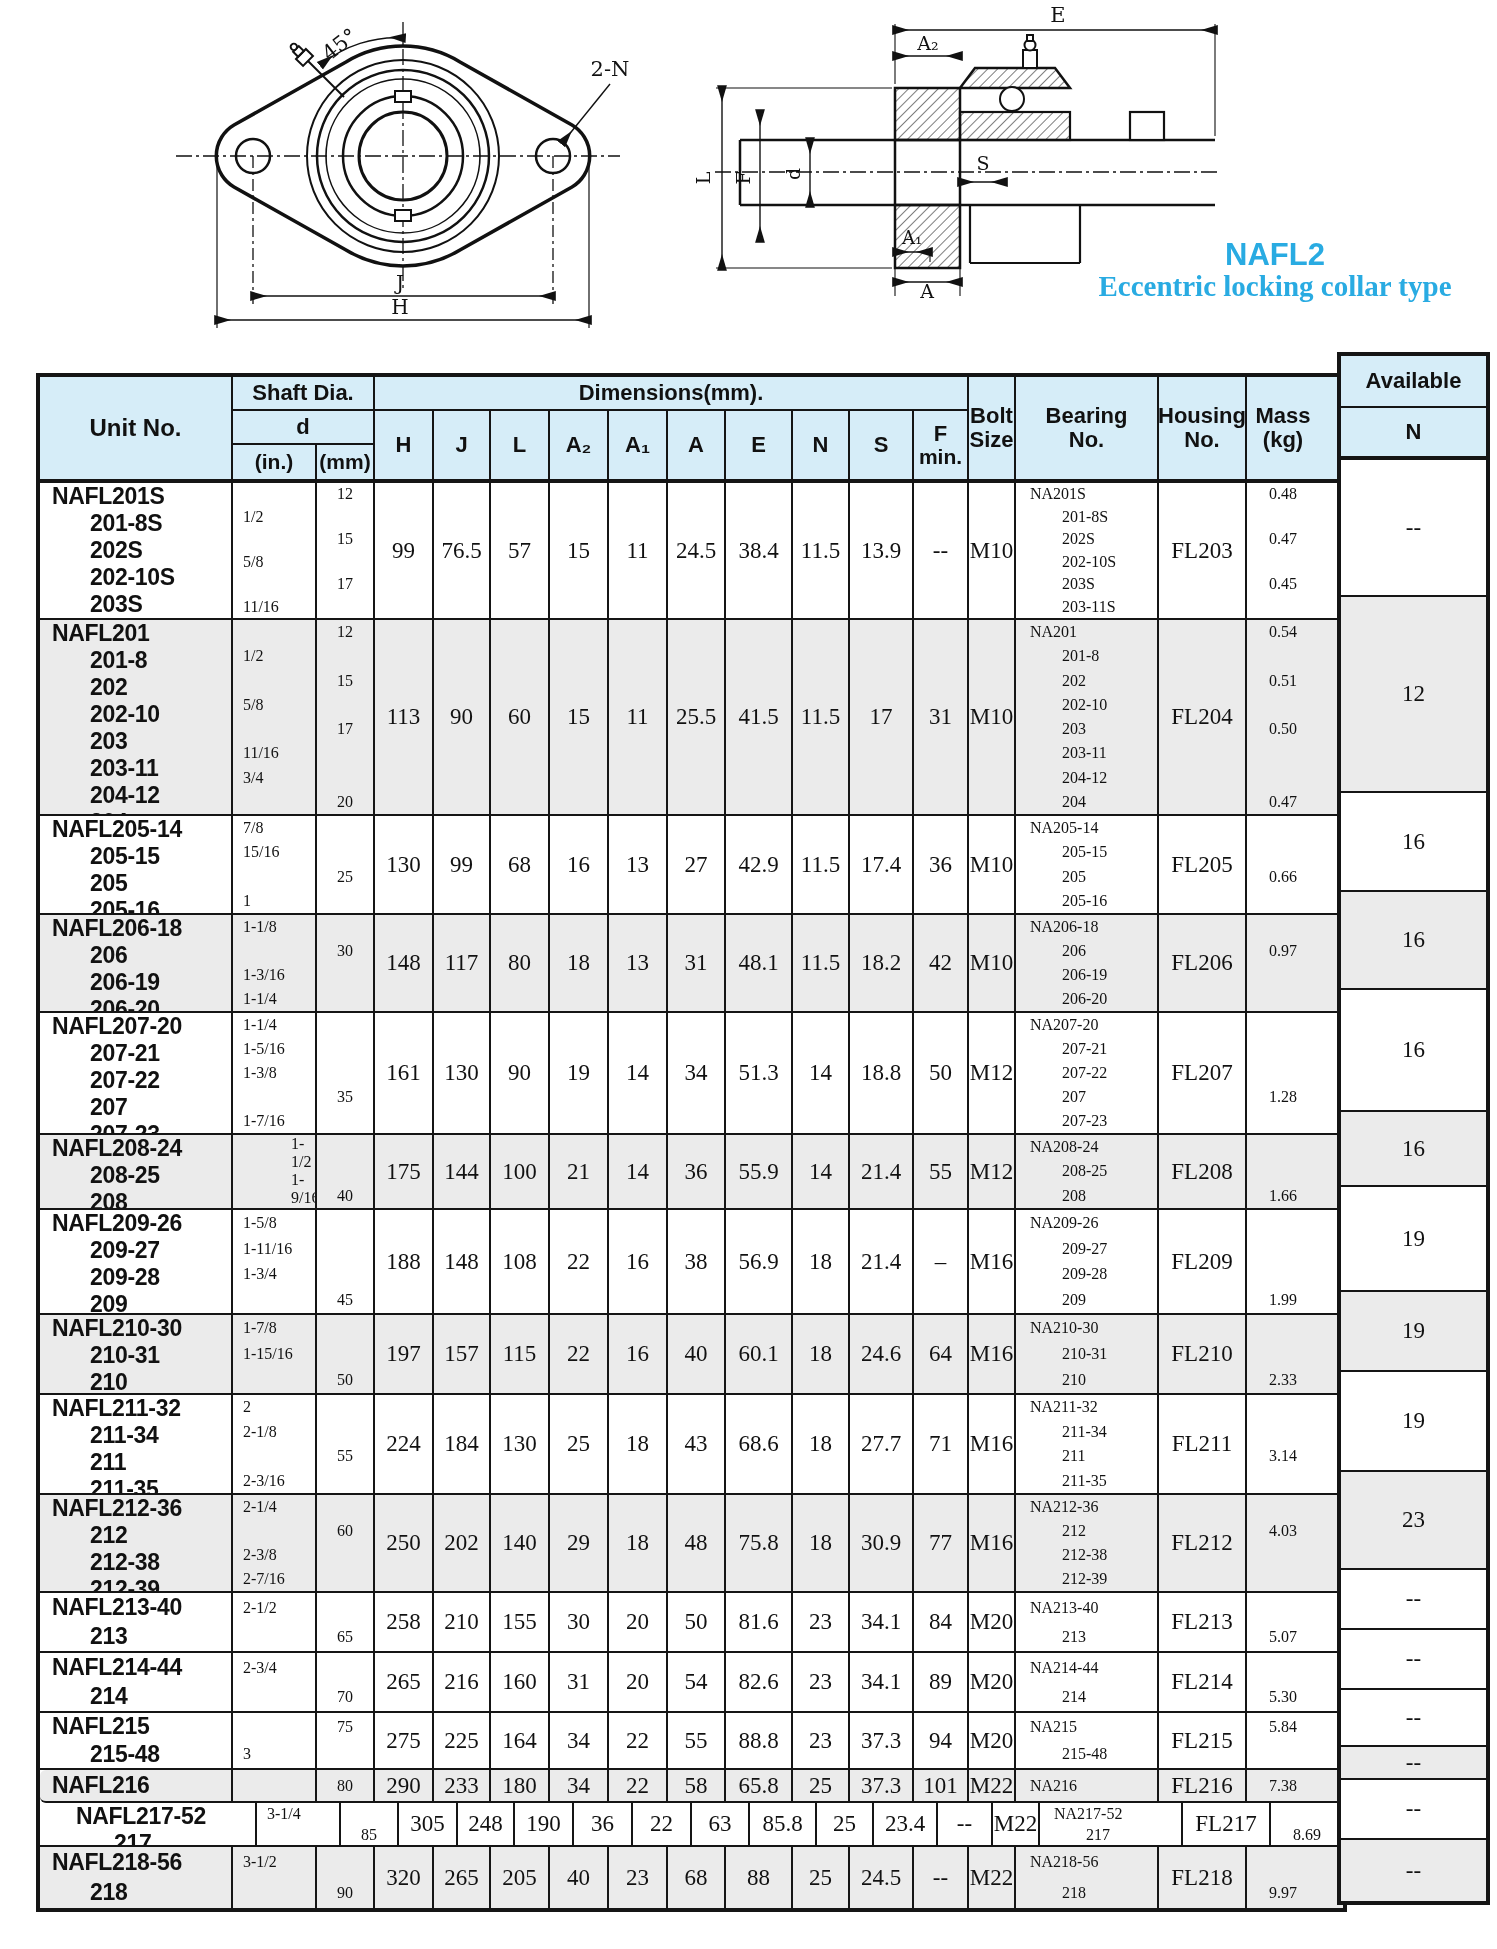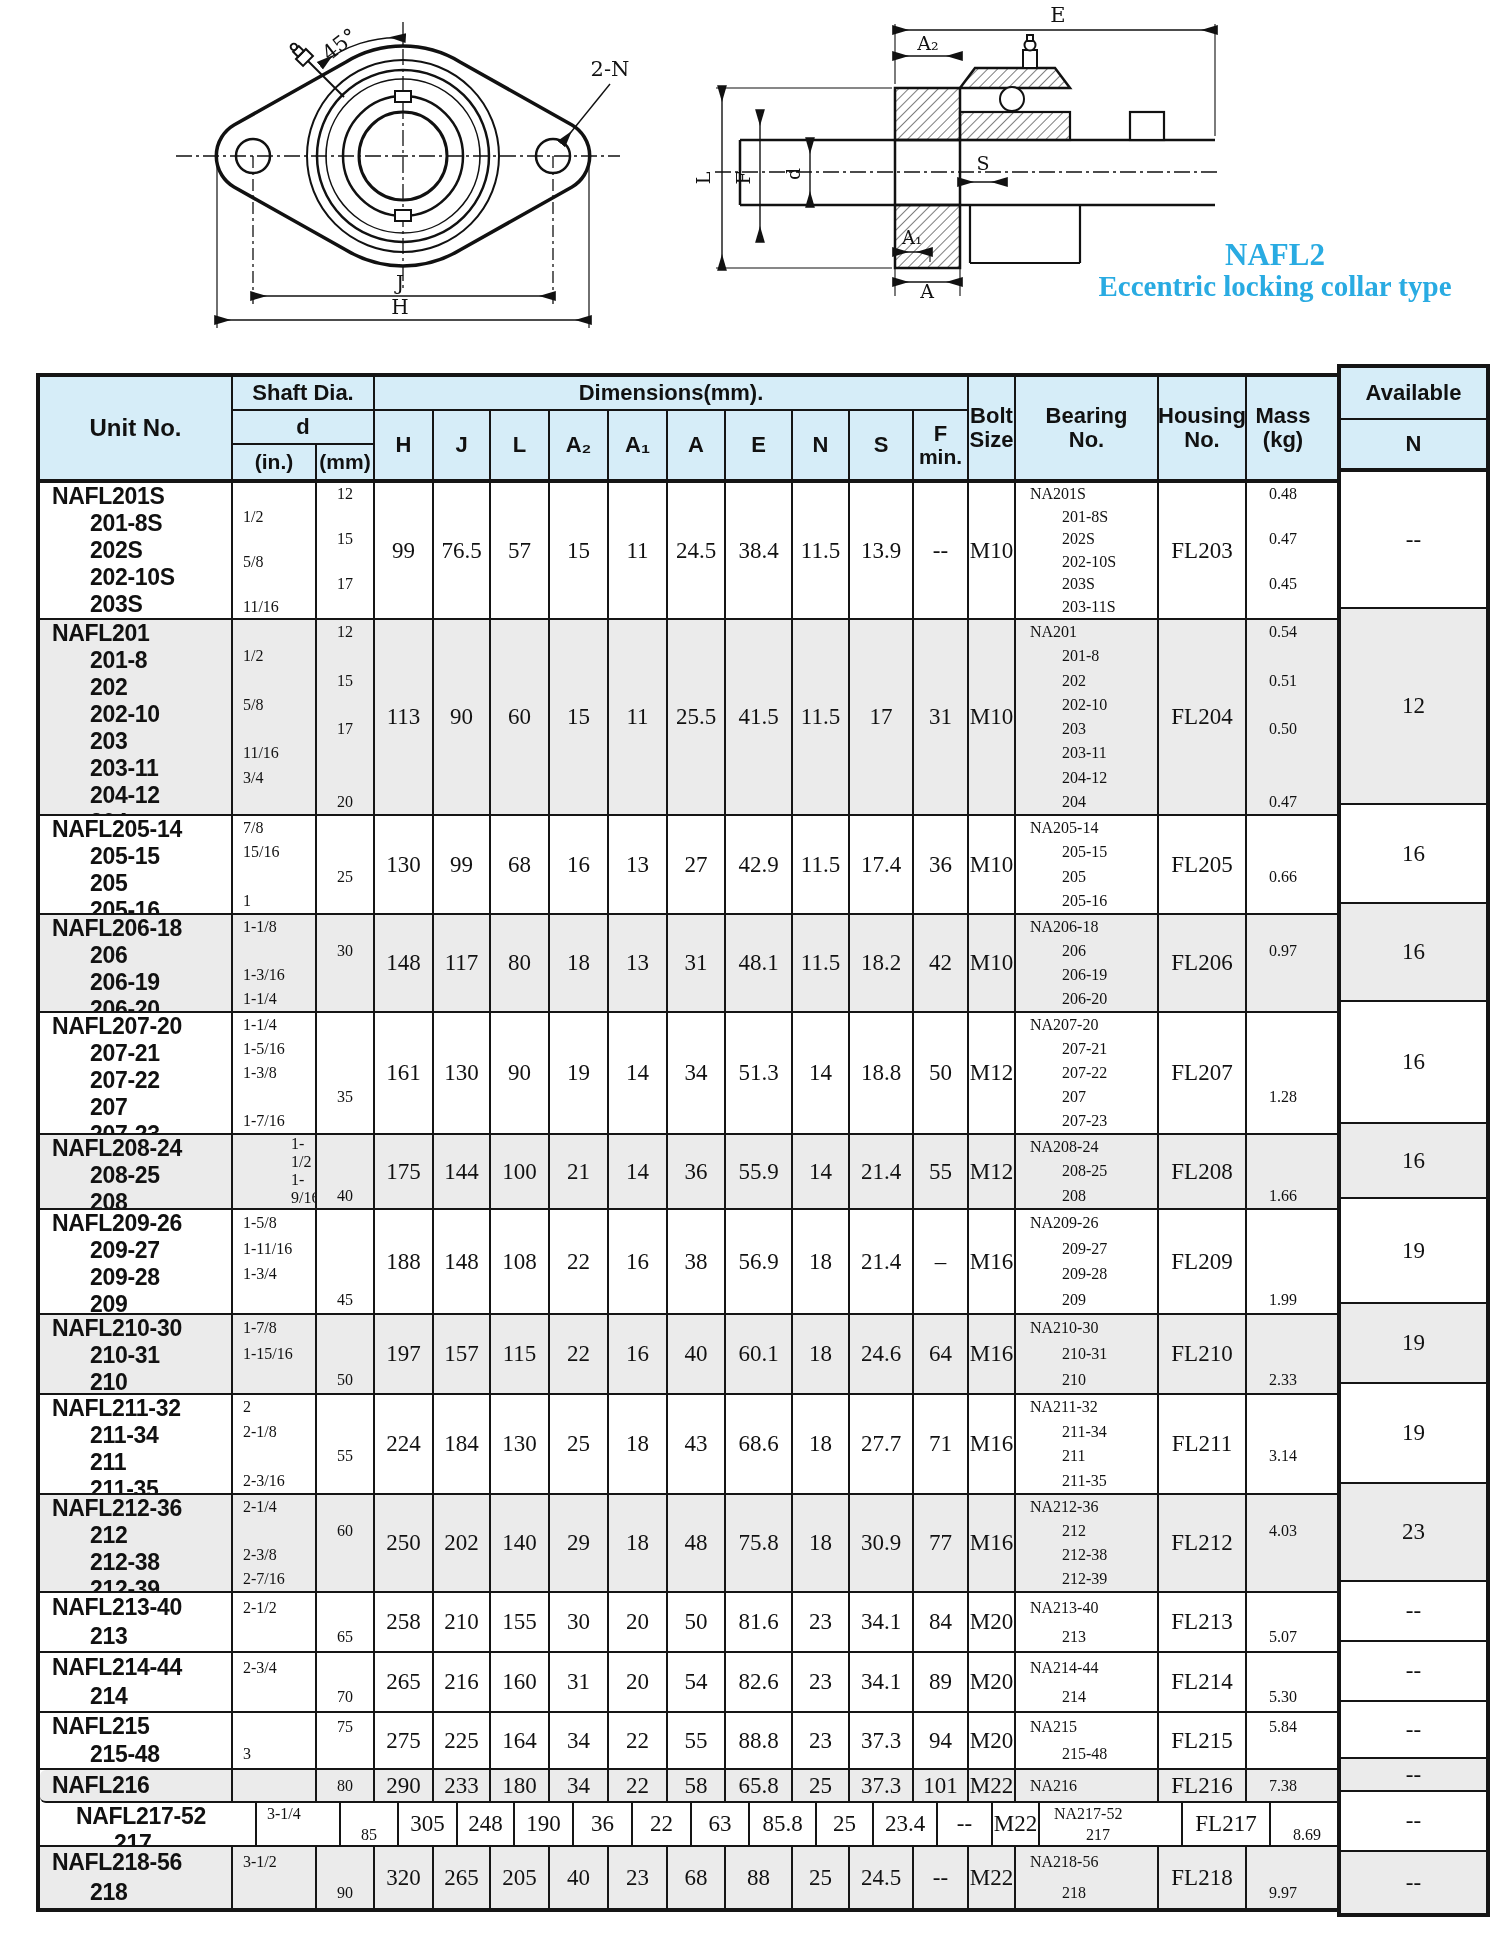--- a/index.html
+++ b/index.html
@@ -2,21 +2,21 @@
 <html><head>
 <meta charset="utf-8">
 <style>
   html,body{margin:0;padding:0;background:#fff;}
   body{width:1497px;height:1949px;position:relative;overflow:hidden;
        font-family:"Liberation Sans",sans-serif;color:#111;}
   svg text{font-family:"DejaVu Serif","Liberation Serif",serif;fill:#111;}
 
   
   .series-title{position:absolute;left:1075px;top:238px;width:400px;text-align:center;}
-  .series-title .t1{font-family:Liberation Serif, serif;font-weight:bold;
+  .series-title .t1{font-family:Liberation Sans, sans-serif;font-weight:bold;
                     font-size:31px;line-height:33px;}
   .series-title .t2{font-family:"Liberation Serif","DejaVu Serif",serif;font-weight:bold;
                     font-size:29px;line-height:31px;}
 
   
   .drawing{position:absolute;}
   #front-view{left:148px;top:6px;}
   #section-view{left:660px;top:0px;}
 
   
@@ -45,21 +45,21 @@
   .c-unit .ln{font-weight:700;font-size:23px;padding-left:50px;letter-spacing:-0.3px;}
   .c-unit .ln0{padding-left:12px;}
   .serif,.c-num{font-family:"Liberation Serif","DejaVu Serif",serif;font-size:23px;}
   .c-in .ln{padding-left:10px;font-family:"Liberation Serif","DejaVu Serif",serif;}
   .c-mm .ln{justify-content:center;font-family:"Liberation Serif","DejaVu Serif",serif;}
   .c-bearing .ln{padding-left:46px;font-family:"Liberation Serif","DejaVu Serif",serif;}
   .c-bearing .ln0{padding-left:14px;}
   .c-mass .ln{justify-content:center;font-family:"Liberation Serif","DejaVu Serif",serif;}
   .c-num{display:flex;align-items:center;justify-content:center;}
 
-  .avail-table{position:absolute;left:1337px;top:364px;width:153px;box-sizing:border-box;
+  .avail-table{position:absolute;left:1337px;top:352px;width:153px;box-sizing:border-box;
                border:4px solid var(--line);background:#fff;}
   .ah1{height:50px;background:var(--blue);border-bottom:2px solid var(--line);
        display:flex;align-items:center;justify-content:center;font-weight:700;font-size:22px;}
   .ah2{height:48px;background:var(--blue);border-bottom:4px solid var(--line);
        display:flex;align-items:center;justify-content:center;font-weight:700;font-size:22px;}
   .arow{display:flex;align-items:center;justify-content:center;box-sizing:border-box;
         border-bottom:2px solid var(--line);font-family:"Liberation Serif","DejaVu Serif",serif;
         font-size:23px;}
   .arow:last-child{border-bottom:none;}
 </style>

